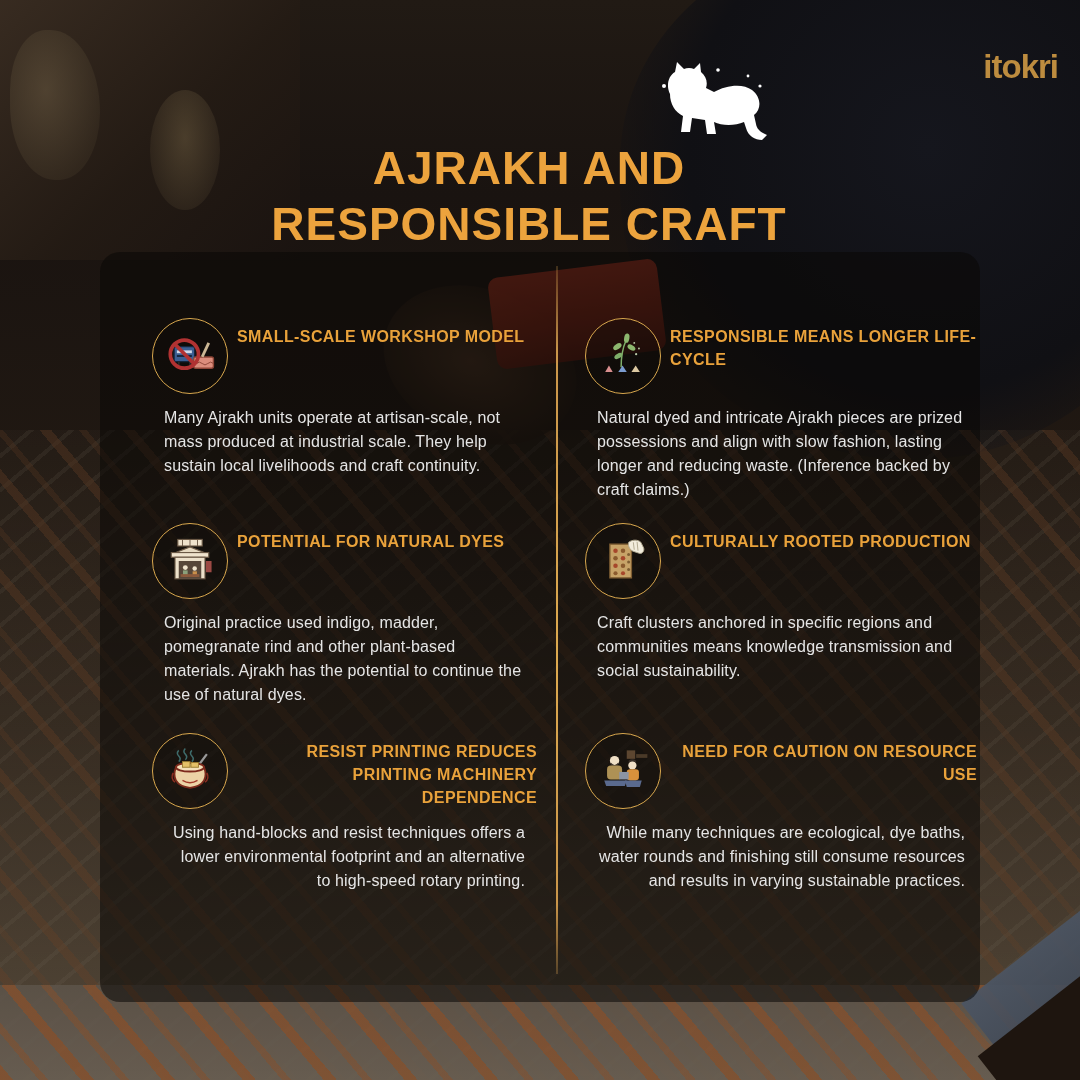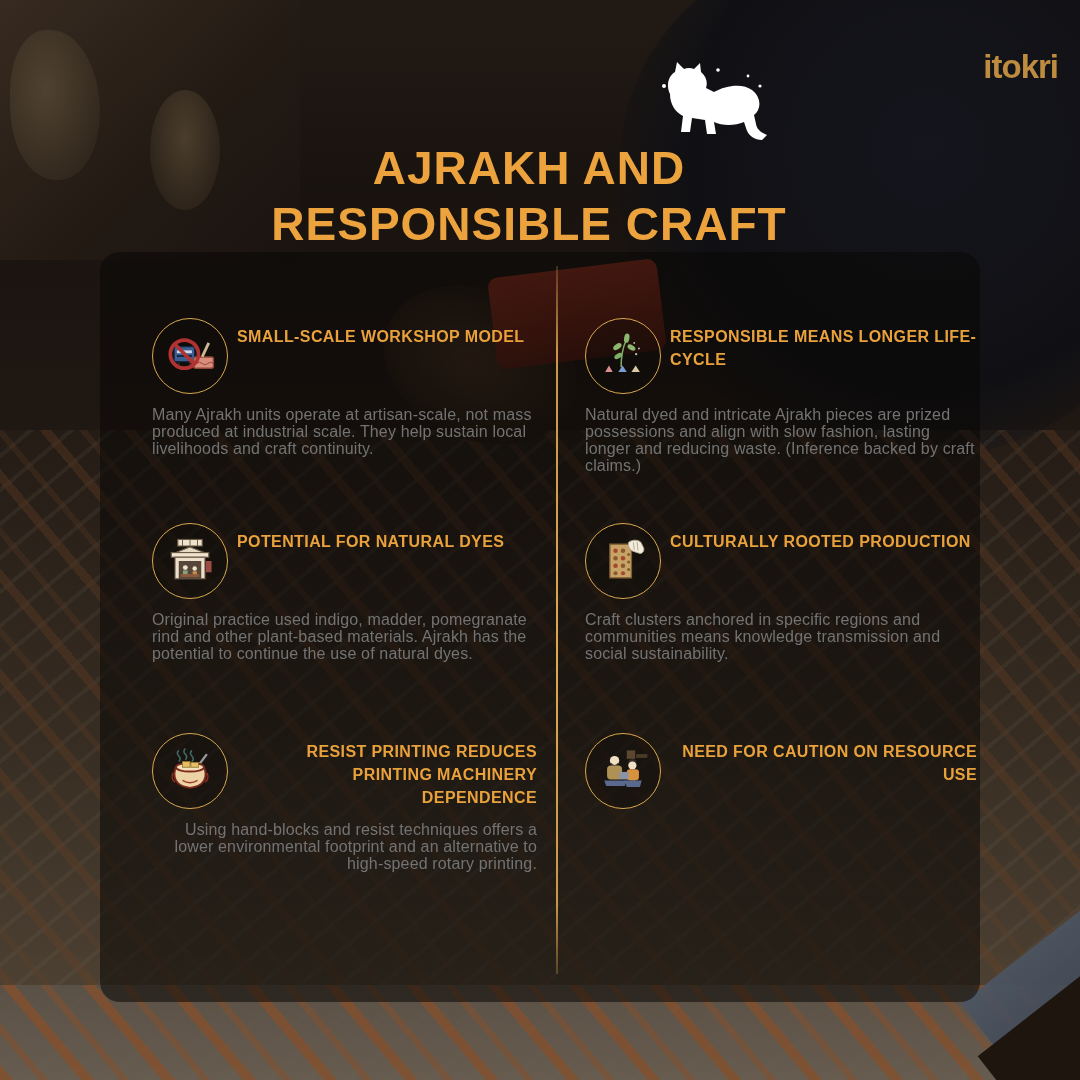--- a/index.html
+++ b/index.html
@@ -47,21 +47,21 @@
   
   .divider{position:absolute;left:556px;top:266px;width:2px;height:708px;z-index:3;
     background:linear-gradient(180deg,rgba(201,149,74,.25) 0%,#c9954a 12%,#dca94f 55%,#c9954a 90%,rgba(201,149,74,.3) 100%);}
 
   
   .section{position:absolute;z-index:3;}
   .sec-head{display:flex;align-items:flex-start;}
   .icon-circle{flex:none;width:76px;height:76px;border:1.6px solid #d9a84e;border-radius:50%;
     box-sizing:border-box;display:flex;align-items:center;justify-content:center;background:rgba(15,11,8,.35);}
   .sec-title{margin:7px 0 0 9px;color:#e9a23b;font-weight:bold;font-size:16px;line-height:23px;letter-spacing:.4px;}
-  .sec-body{margin:12px 0 0;color:#737373;font-size:16px;line-height:17px;letter-spacing:.15px;}
+  .sec-body{margin:12px 12px 0;color:#e5e5e5;font-size:16px;line-height:24px;letter-spacing:.15px;}
   .col-left{left:152px;width:385px;}
   .col-right{left:585px;width:392px;}
   .row-1{top:318px;} .row-2{top:523px;} .row-3{top:733px;text-align:right;}
 </style>
 </head>
 <body>
 
 <div class="canvas">
 
   <div class="bg-base"></div>
@@ -222,15 +222,16 @@
           <path d="M12,42 L36,42 L34,48 L14,48 Z" fill="#5a6a8e"></path>
           <circle cx="42" cy="26" r="4.4" fill="#f0e0c6"></circle>
           <path d="M38,23 q4,-3 8,0 l0,-2 q-4,-3 -8,0 Z" fill="#3a3028"></path>
           <rect x="36" y="30" width="13" height="12" rx="3.5" fill="#d8913c"></rect>
           <path d="M34,42 L52,42 L50,49 L36,49 Z" fill="#5a6a8e"></path>
           <rect x="28" y="33" width="10" height="8" fill="#8c94a4"></rect>
         </svg>
       </div>
       <h3 class="sec-title">NEED FOR CAUTION ON RESOURCE USE</h3>
     </div>
+    <p class="sec-body">While many techniques are ecological, dye baths, water rounds and finishing still consume resources and results in varying sustainable practices.</p>
   </div>
 
 </div>
 
 </body></html>

